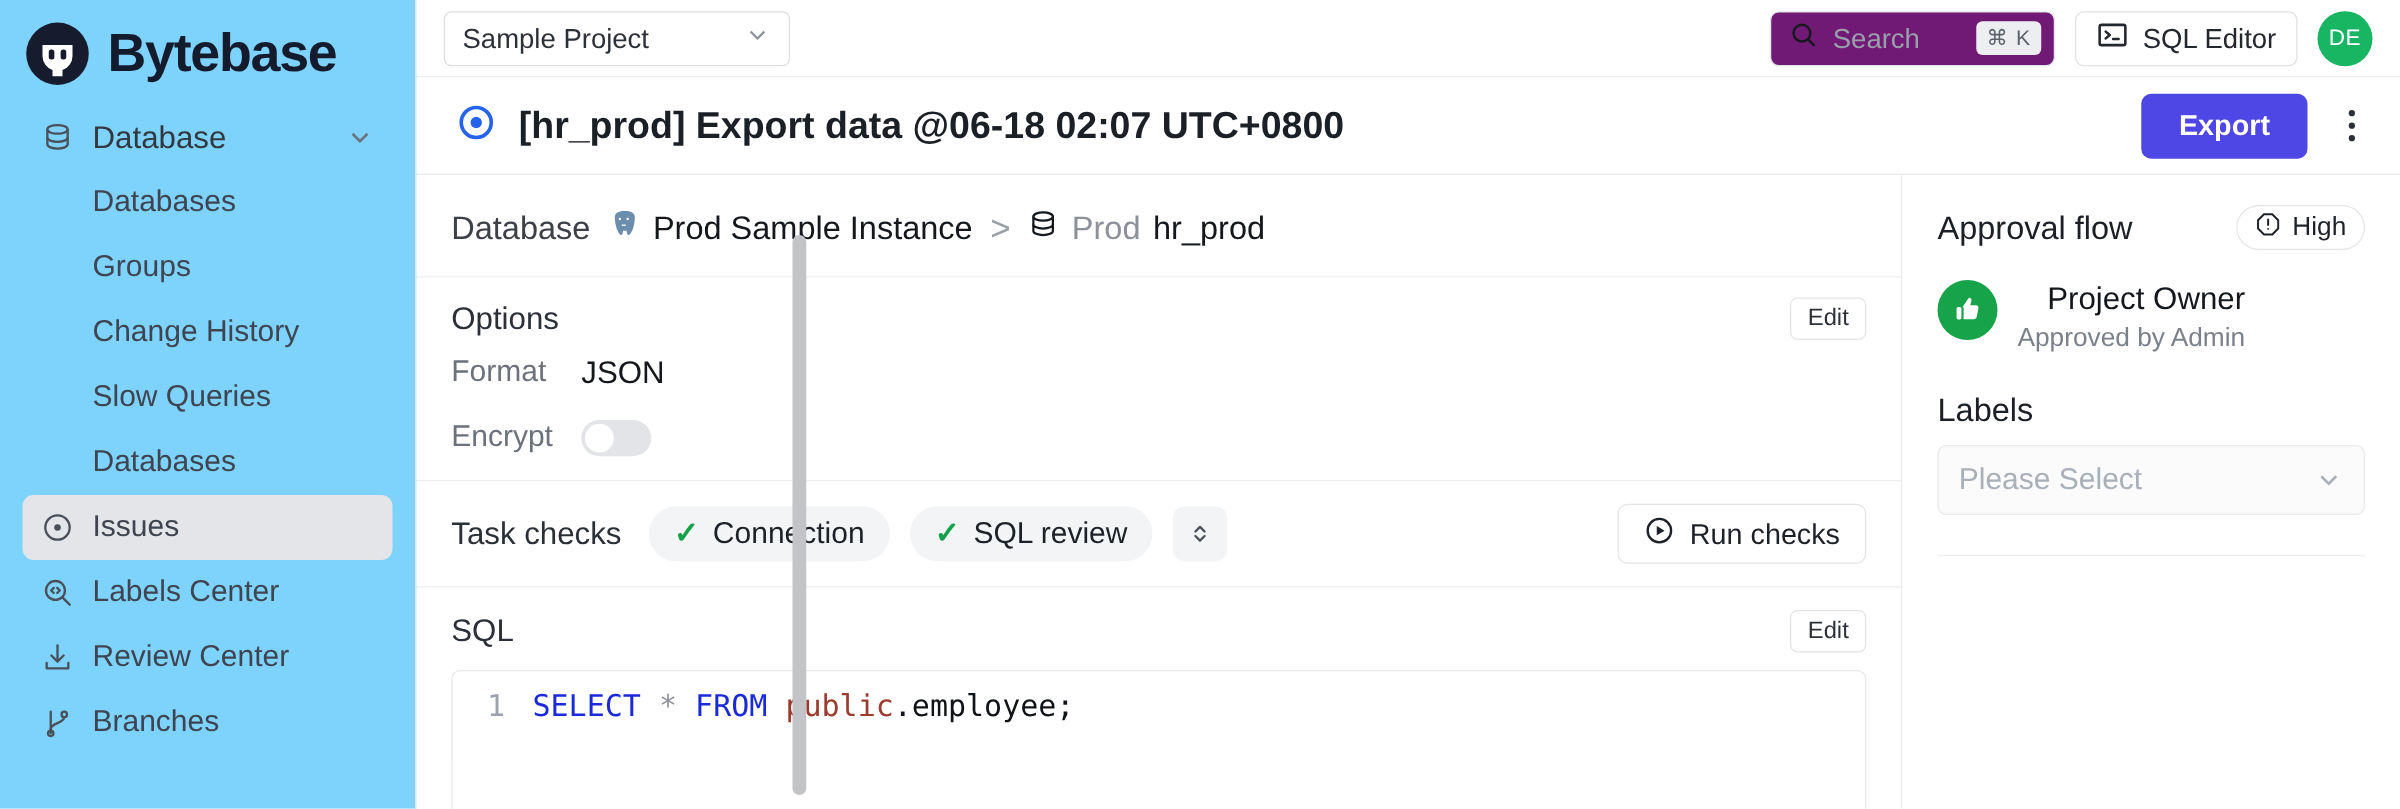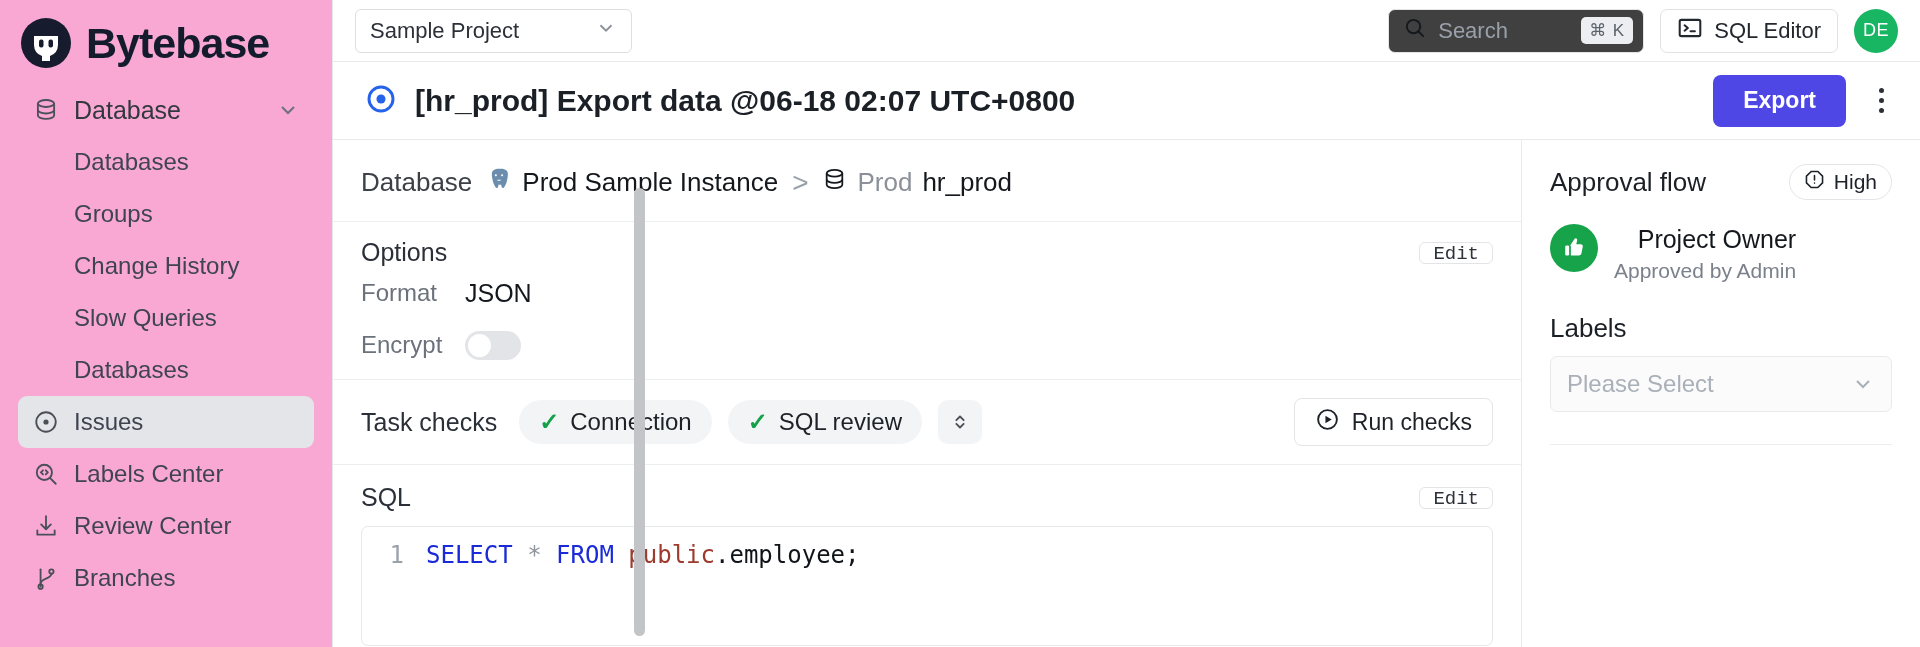--- a/index.html
+++ b/index.html
@@ -9,21 +9,21 @@
     overflow: hidden;
     background: #ffffff;
     font-family: "Liberation Sans", sans-serif;
     color: #1f2329;
   }
   .app { display: flex; width: 1920px; height: 647px; }
 
   
   .sidebar {
     width: 333px; height: 647px;
-    background: #f9a8d4;
+    background: #7dd3fc;
     border-right: 1px solid #e6e7ea;
     flex: 0 0 333px;
     position: relative;
   }
   .brand { display: flex; align-items: center; gap: 14px; padding: 16px 0 8px 20px; height: 78px; }
   .brand-logo { width: 52px; height: 52px; flex: 0 0 52px; }
   .brand-name { font-size: 43px; font-weight: 700; letter-spacing: -1px; color: #141b2d; line-height: 1; }
 
   .nav { padding: 6px 18px 0 18px; }
   .nav-row {
@@ -53,22 +53,22 @@
   }
   .project-select {
     display: flex; align-items: center; justify-content: space-between;
     width: 277px; height: 44px; padding: 0 14px;
     border: 1px solid #dcdee2; border-radius: 6px; background: #fff;
     font-size: 22px; color: #2c3038; cursor: pointer;
   }
   .topbar-right { margin-left: auto; display: flex; align-items: center; gap: 16px; }
   .search-box {
     display: flex; align-items: center; gap: 12px;
-    width: 256px; height: 44px; padding: 0 10px 0 14px;
-    border: 1px solid #e4e5e9; border-radius: 7px; background: #404040;
+    width: 228px; height: 44px; padding: 0 10px 0 14px;
+    border: 1px solid #e4e5e9; border-radius: 7px; background: #701a75;
     font-size: 22px; color: #9aa0aa; cursor: text;
   }
   .kbd { margin-left: auto; background: #eceef1; color: #5d636d; font-size: 17px;
          border-radius: 5px; padding: 3px 8px; letter-spacing: 1px; }
   .sql-editor-btn {
     display: flex; align-items: center; gap: 11px;
     height: 44px; padding: 0 16px;
     border: 1px solid #e0e2e6; border-radius: 7px; background: #fff;
     font-size: 22px; color: #23272e; cursor: pointer;
   }
@@ -110,22 +110,22 @@
   .crumb-label { color: #3c4148; }
   .crumb-item { display: flex; align-items: center; gap: 10px; color: #14181d; }
   .crumb-item .muted { color: #8b9099; }
   .crumb-sep { color: #9aa0a8; font-size: 28px; }
 
   .section { padding: 16px 28px 8px 28px; border-bottom: 1px solid #eceef0; }
   .sec-head { display: flex; align-items: center; }
   .sec-title { font-size: 25px; color: #2b3038; }
   .edit-btn {
     margin-left: auto; border: 1px solid #e2e4e8; background: #fff;
-    border-radius: 6px; height: 22px; padding: 0 13px;
-    font-size: 19px; color: #2d3139; cursor: pointer; font-family: Liberation Mono, monospace;
+    border-radius: 6px; height: 34px; padding: 0 13px;
+    font-size: 19px; color: #2d3139; cursor: pointer;
   }
   .opt-row { display: flex; align-items: center; height: 52px; }
   .opt-key { width: 104px; font-size: 24px; color: #6c727c; }
   .opt-val { font-size: 25px; color: #14181d; }
   .toggle { width: 56px; height: 29px; border-radius: 15px; background: #e2e4e7; position: relative; cursor: pointer; }
   .toggle i { position: absolute; top: 3px; left: 3px; width: 23px; height: 23px; border-radius: 50%; background: #fff; display: block; }
 
   .checks-row { display: flex; align-items: center; gap: 16px; padding: 18px 28px; border-bottom: 1px solid #eceef0; }
   .checks-title { font-size: 25px; color: #2b3038; margin-right: 6px; }
   .pill {

